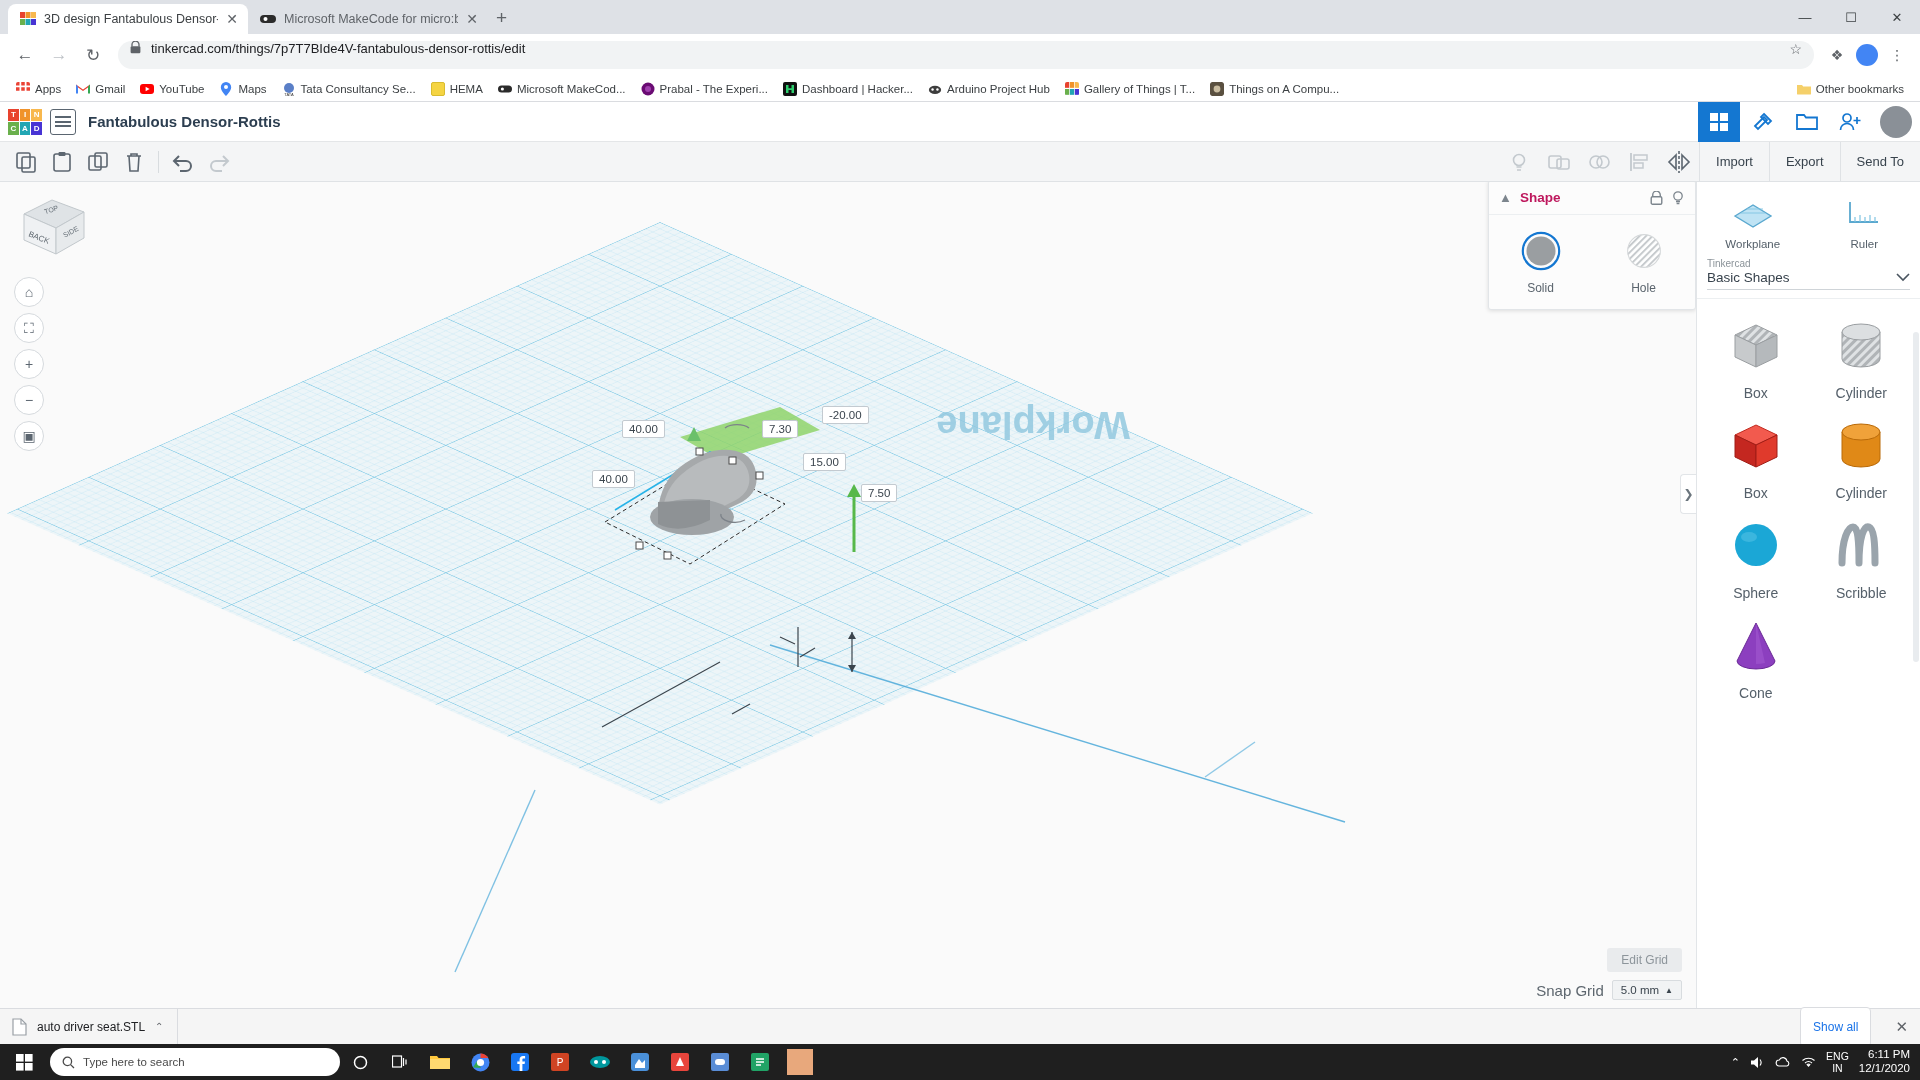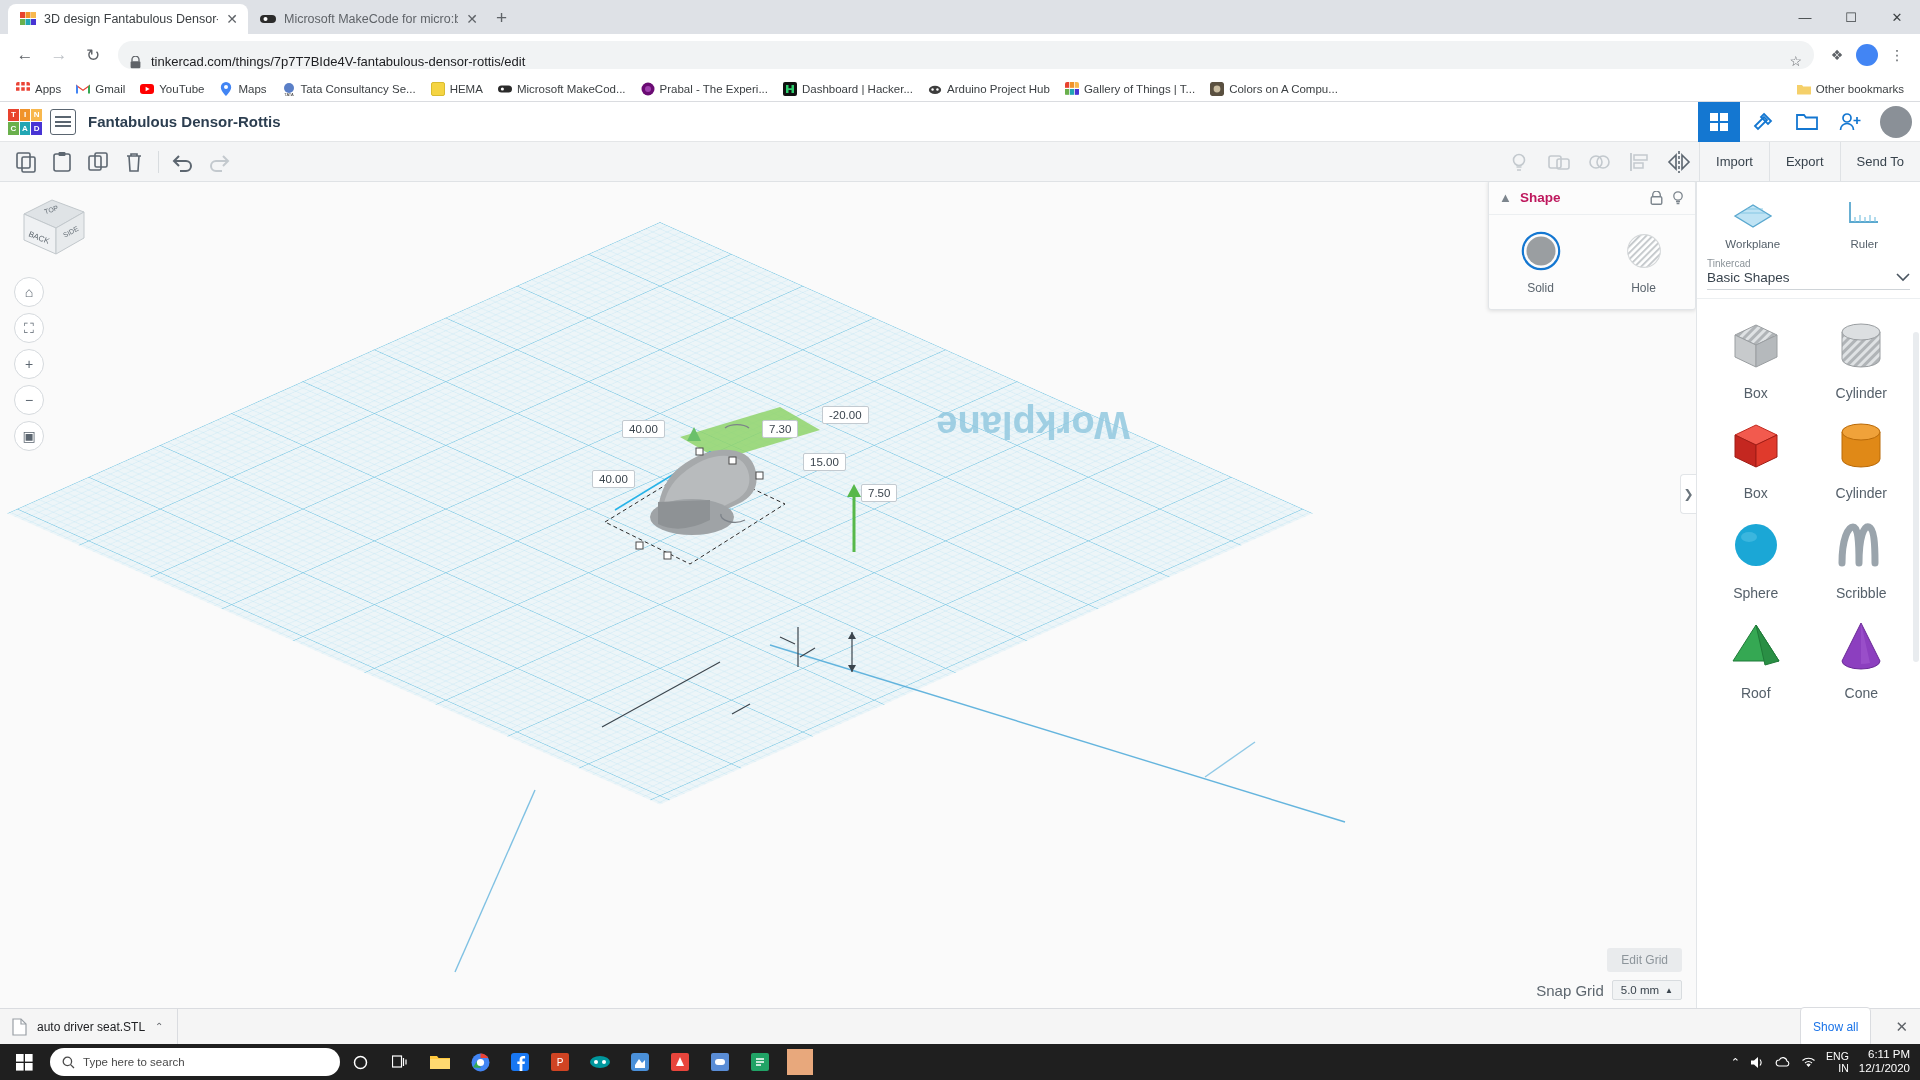--- a/index.html
+++ b/index.html
@@ -37,21 +37,21 @@
     height:42px; background:#fff; display:flex; align-items:center;
     padding:0 10px; gap:4px;
   }
   .navbtn {
     width:30px; height:30px; display:flex; align-items:center; justify-content:center;
     font-size:17px; color:#5f6368; border-radius:50%;
   }
   .navbtn.dim { color:#bdc1c6; }
   .omnibox {
     flex:1; height:28px; background:#f1f3f4; border-radius:14px;
-    display:flex; align-items:flex-end; padding:0 12px; gap:10px; margin:0 6px;
+    display:flex; align-items:flex-start; padding:0 12px; gap:10px; margin:0 6px;
   }
   .omnibox .url { font-size:13px; color:#202124; flex:1; }
   .star { font-size:14px; color:#5f6368; }
   .ext-icon { width:26px; height:26px; display:flex; align-items:center; justify-content:center; font-size:14px; color:#5f6368;}
   .avatar-chip {
     width:22px; height:22px; border-radius:50%; background:#4285f4;
     display:flex; align-items:center; justify-content:center;
   }
 
   .bookmarks {
@@ -202,21 +202,21 @@
     background:#1f1f1f; display:flex; align-items:center; color:#fff;
   }
   .start-btn { width:48px; height:36px; display:flex; align-items:center; justify-content:center; }
   .tb-search {
     width:290px; height:28px; background:#fff; border-radius:14px;
     display:flex; align-items:center; gap:8px; padding:0 12px; margin-left:2px;
   }
   .tb-search span { font-size:11.5px; color:#4a4a4a; }
   .tb-icon { width:40px; height:36px; display:flex; align-items:center; justify-content:center; }
   .tb-right { margin-left:auto; display:flex; align-items:center; gap:10px; padding-right:10px; }
-  .tb-lang { font-size:10.5px; line-height:1.15; text-align:right; }
+  .tb-lang { font-size:10.5px; line-height:1.15; text-align:center; }
   .tb-clock { font-size:11.5px; line-height:1.2; text-align:right; }
   .tray { display:flex; align-items:center; gap:8px; font-size:11px; }
 </style>
 </head>
 <body>
 
 <div class="browser-tabbar">
   <div class="tab active">
     <svg class="tab-favicon" viewBox="0 0 16 16">
       <rect x="0" y="1" width="5" height="6" fill="#e8432e"></rect>
@@ -350,21 +350,21 @@
         <rect x="4.2" y="6" width="3.6" height="5" fill="#22a6b3"></rect>
         <rect x="8.4" y="6" width="3.6" height="5" fill="#4834d4"></rect>
     </svg>
     <span>Gallery of Things | T...</span>
   </div>
   <div class="bm">
     <svg class="bm-ico" viewBox="0 0 14 14">
       <rect width="14" height="14" rx="2" fill="#5a5040"></rect>
         <circle cx="7" cy="7" r="3.4" fill="#c9bca0"></circle>
     </svg>
-    <span>Colors on A Compu...</span>
+    <span>Things on A Compu...</span>
   </div>
   <div class="bm-spacer"></div>
   <div class="bm">
     <svg class="bm-ico" viewBox="0 0 14 11">
       <path d="M0 1.5h5l1.2 1.4H14V11H0z" fill="#f5d06a"></path>
     </svg>
     <span>Other bookmarks</span>
   </div>
 </div>
 
@@ -712,27 +712,20 @@
         <div class="lib-cell-label">Sphere</div>
       </div>
       <div class="lib-cell">
         <svg width="58" height="56" viewBox="0 0 58 56">
           <path d="M10 44 C10 20 16 8 21 8 C26 8 27 22 27 44 M27 44 C27 18 32 6 37 8 C42 10 43 24 43 44" fill="none" stroke="#9aa4ac" stroke-width="7" stroke-linecap="round"></path>
         </svg>
         <div class="lib-cell-label">Scribble</div>
       </div>
       <div class="lib-cell">
         <svg width="58" height="56" viewBox="0 0 58 56">
-          <path d="M6 42 L29 6 L52 42z" fill="#35a853" stroke="#1f7a38"></path>
-          <path d="M29 6 L52 42 L38 46z" fill="#2a8f45" stroke="#1f7a38"></path>
-        </svg>
-        <div class="lib-cell-label">Roof</div>
-      </div>
-      <div class="lib-cell">
-        <svg width="58" height="56" viewBox="0 0 58 56">
           <path d="M29 4 L48 42 a19 8 0 01-38 0z" fill="#8c3fbf" stroke="#6a2a96"></path>
           <path d="M29 4 L38 44 a19 8 0 01-9 1z" fill="#a158d0" opacity="0.6"></path>
         </svg>
         <div class="lib-cell-label">Cone</div>
       </div>
     </div>
     <div class="scroll-track"></div>
   </div>
 </div>
 

